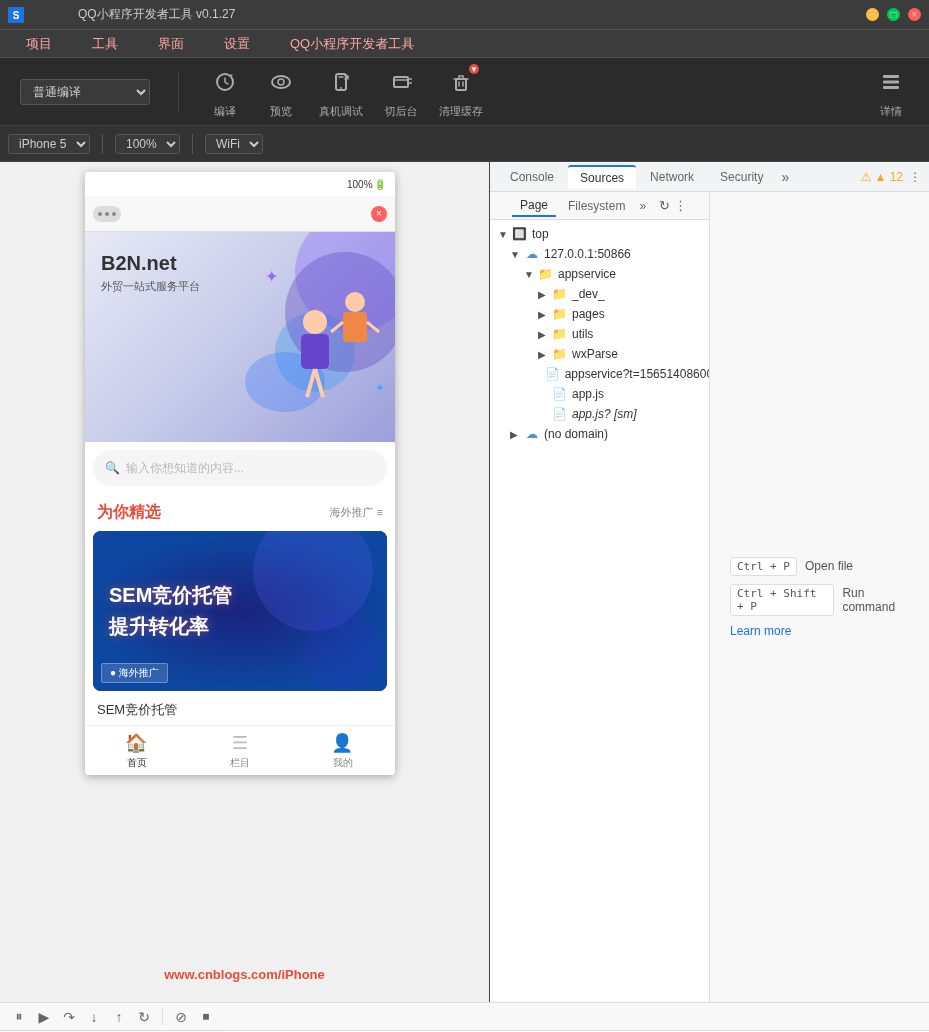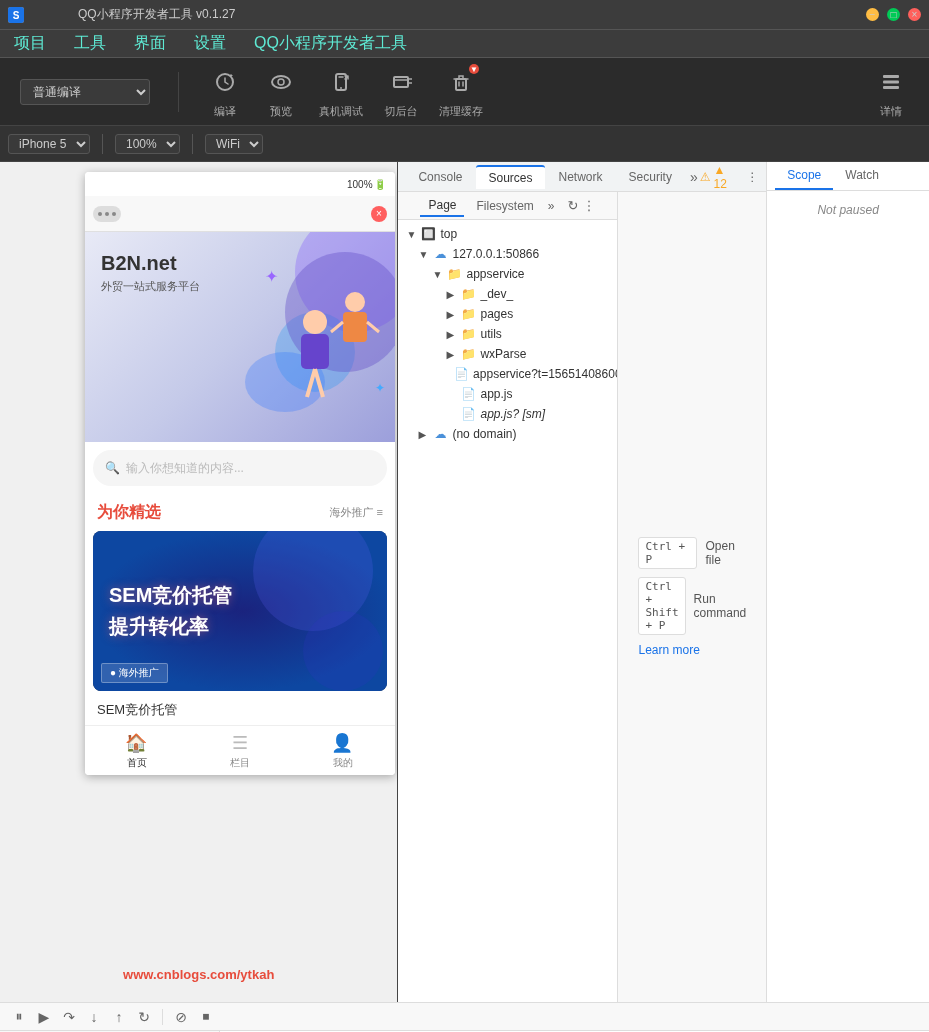--- a/index.html
+++ b/index.html
@@ -10,21 +10,21 @@
     .title-bar-icon { width: 16px; height: 16px; background: #888; border-radius: 2px; margin-right: 6px; }
     .title-bar-text { font-size: 12px; color: #ccc; flex: 1; margin-left: 48px; }
     .title-bar-controls { display: flex; gap: 8px; }
     .title-bar-btn { width: 13px; height: 13px; border-radius: 50%; display: flex; align-items: center; justify-content: center; font-size: 10px; cursor: pointer; }
     .tb-min { background: #ffbd44; }
     .tb-max { background: #00ca56; }
     .tb-close { background: #ff605c; }
 
     
     .menu-bar { height: 28px; background: #3c3c3c; display: flex; align-items: center; padding: 0 8px; border-bottom: 1px solid #555; gap: 16px; }
-    .menu-item { font-size: 16px; color: #5eead4; cursor: pointer; padding: 4px 6px; }
+    .menu-item { font-size: 13px; color: #fca5a5; cursor: pointer; padding: 4px 6px; margin-left: 12px; }
 
     
     .toolbar { height: 68px; background: #2b2b2b; border-bottom: 1px solid #444; display: flex; align-items: center; justify-content: center; gap: 20px; padding: 0 20px; }
     .toolbar-group { display: flex; flex-direction: column; align-items: center; gap: 2px; }
     .toolbar-select { background: #3a3a3a; border: 1px solid #555; color: #ccc; padding: 4px 8px; border-radius: 3px; font-size: 12px; width: 130px; }
     .toolbar-icon-btn { width: 36px; height: 36px; background: transparent; border: none; color: #ccc; display: flex; align-items: center; justify-content: center; cursor: pointer; border-radius: 3px; font-size: 18px; }
     .toolbar-label { font-size: 11px; color: #aaa; margin-top: 2px; }
     .toolbar-details { margin-left: auto; display: flex; flex-direction: column; align-items: center; }
 
     
@@ -336,21 +336,21 @@
           <span class="phone-tab-icon" style="font-size:18px;color:#bbb;">☰</span>
           <span class="phone-tab-label">栏目</span>
         </div>
         <div class="phone-tab">
           <span class="phone-tab-icon" style="font-size:18px;color:#bbb;">👤</span>
           <span class="phone-tab-label">我的</span>
         </div>
       </div>
     </div>
 
-    <div class="watermark">www.cnblogs.com/ytkah</div>
+    <div class="watermark">www.cnblogs.com/iPhone</div>
   </div>
 
   <div class="devtools-panel">
 
     <div class="devtools-tabs">
       <div class="devtools-tab">Console</div>
       <div class="devtools-tab active">Sources</div>
       <div class="devtools-tab">Network</div>
       <div class="devtools-tab">Security</div>
       <div class="devtools-more-btn">»</div>
@@ -453,30 +453,20 @@
           <div class="shortcut-row">
             <span class="shortcut-key">Ctrl + Shift + P</span>
             <span class="shortcut-desc">Run command</span>
           </div>
           <a class="sources-learn-more" href="#">Learn more</a>
         </div>
       </div>
     </div>
   </div>
 
-  <div style="width:200px;background:#fff;border-left:1px solid #ddd;display:flex;flex-direction:column;overflow:hidden;">
-
-    <div class="right-debug-tabs">
-      <div class="right-debug-tab active">Scope</div>
-      <div class="right-debug-tab">Watch</div>
-    </div>
-    <div class="right-debug-content">
-      <span>Not paused</span>
-    </div>
-  </div>
 </div>
 
 <div style="display:flex;height:210px;background:#fff;border-top:1px solid #ddd;position:relative;">
 
   <div style="position:absolute;top:0;left:0;right:0;height:28px;background:#f8f8f8;border-bottom:1px solid #ddd;display:flex;align-items:center;padding:0 8px;gap:3px;z-index:10;">
 
     <button class="debugger-toolbar-btn" title="Pause">⏸</button>
 
     <button class="debugger-toolbar-btn" title="Resume">▶</button>
 

